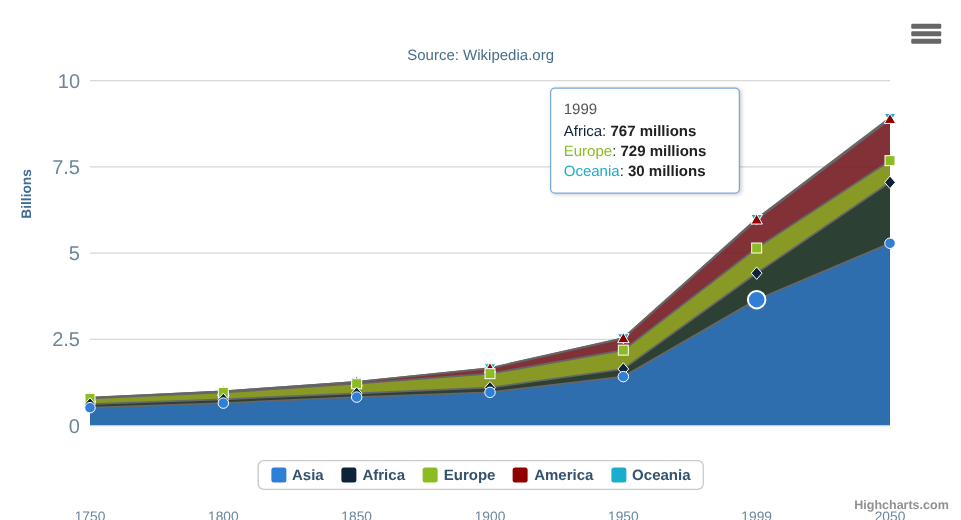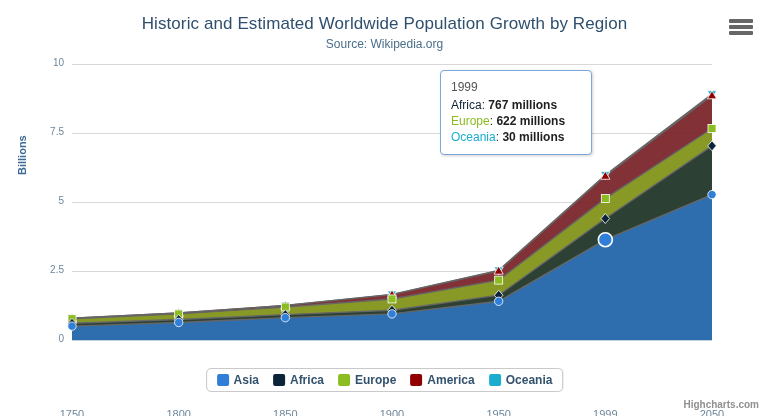--- a/index.html
+++ b/index.html
@@ -30,21 +30,21 @@
   #context-button span{display:block;height:4px;width:24px;background:#666;border-radius:1px;}
 
   
   #plot{
     position:absolute;left:72px;top:64px;width:640px;height:276px;
   }
   .gridline{position:absolute;left:0;width:640px;height:1px;background:#d8d8d8;}
   .gridline.axis0{background:#c0d0dd;}
   .ytick-label{
     position:absolute;right:0;width:50px;text-align:right;
-    font-size:10px;color:#6d869b;
+    font-size:16px;color:#6d869b;
   }
   #yaxis-title{
     position:absolute;left:16px;top:175px;
     font-size:11px;font-weight:bold;color:#3d6b96;
     transform:rotate(-90deg);transform-origin:left top;white-space:nowrap;
   }
   .xtick-label{
     position:absolute;top:344px;font-size:11px;color:#6d869b;
     text-align:center;width:60px;
   }
@@ -80,21 +80,20 @@
     position:absolute;right:10px;bottom:6px;font-size:10px;color:#909090;
     cursor:pointer;
     font-weight:bold;
   }
 </style>
 </head>
 <body>
 
 <div id="chart-root">
 
-  <div id="chart-title">Historic and Estimated Worldwide Population Growth by Region</div>
   <div id="chart-subtitle">Source: Wikipedia.org</div>
 
   <div id="context-button">
     <span></span>
     <span></span>
     <span></span>
   </div>
 
   <div id="yaxis-title">Billions</div>
 
@@ -169,21 +168,21 @@
         <circle cx="533.3333333333334" cy="175.70159999999998" r="4.2" fill="#2f7ed8" stroke="#fff" stroke-width="0.8"></circle>
         <circle cx="640" cy="130.60320000000002" r="4.2" fill="#2f7ed8" stroke="#fff" stroke-width="0.8"></circle>
         <circle cx="533.3333333333334" cy="175.70159999999998" r="7" fill="#2f7ed8" stroke="#fff" stroke-width="1.6"></circle>
       </svg>
   </div>
 
   <div id="tooltip">
     <div class="tt-header">1999</div>
     <div id="tooltip-rows">
         <div class="tt-row"><span class="tt-name" style="color: rgb(13, 34, 53);">Africa</span><span>: </span><span class="tt-val">767 millions</span></div>
-        <div class="tt-row"><span class="tt-name" style="color: rgb(139, 188, 33);">Europe</span><span>: </span><span class="tt-val">622 millions</span></div>
+        <div class="tt-row"><span class="tt-name" style="color: rgb(139, 188, 33);">Europe</span><span>: </span><span class="tt-val">729 millions</span></div>
         <div class="tt-row"><span class="tt-name" style="color: rgb(26, 173, 206);">Oceania</span><span>: </span><span class="tt-val">30 millions</span></div>
       </div>
   </div>
 
   <div id="legend">
       <div class="legend-item">
         <span class="legend-swatch" style="background: rgb(47, 126, 216);"></span>
         <span class="legend-label">Asia</span>
       </div>
       <div class="legend-item">

